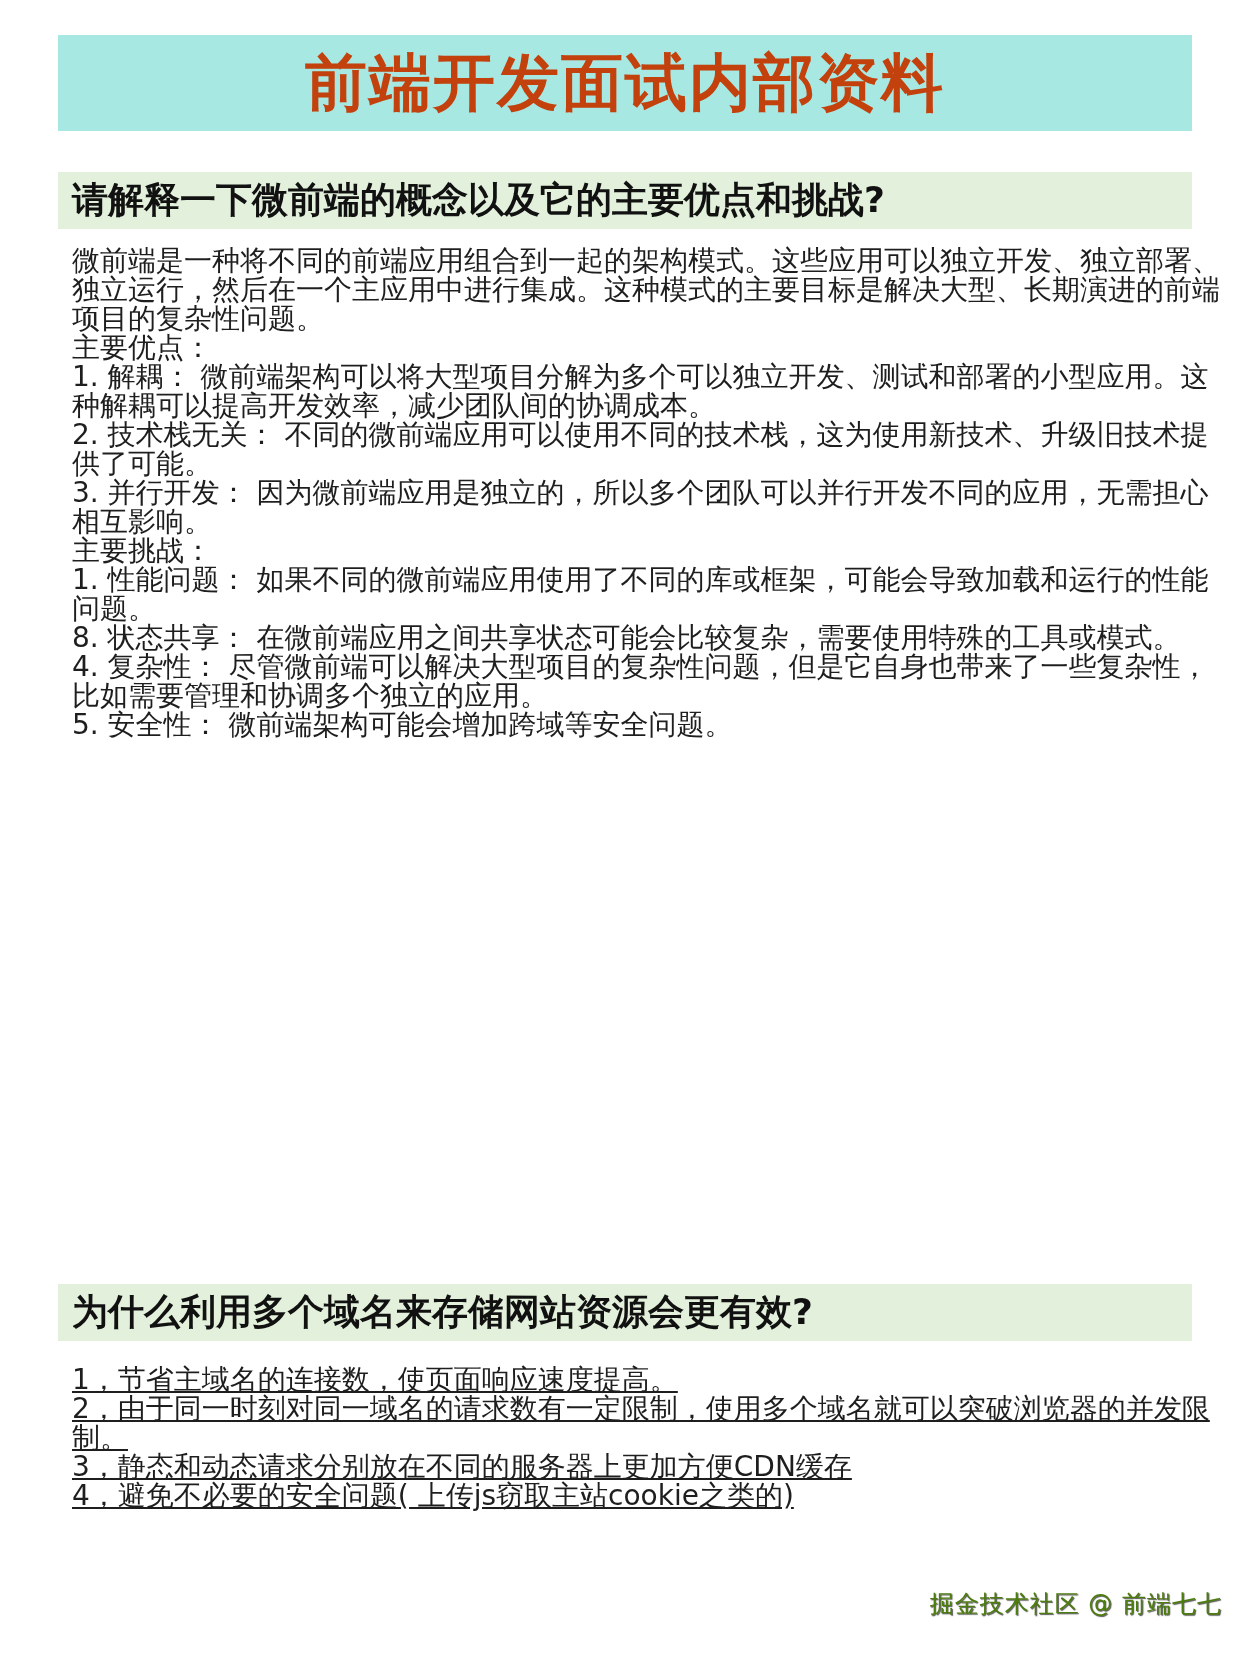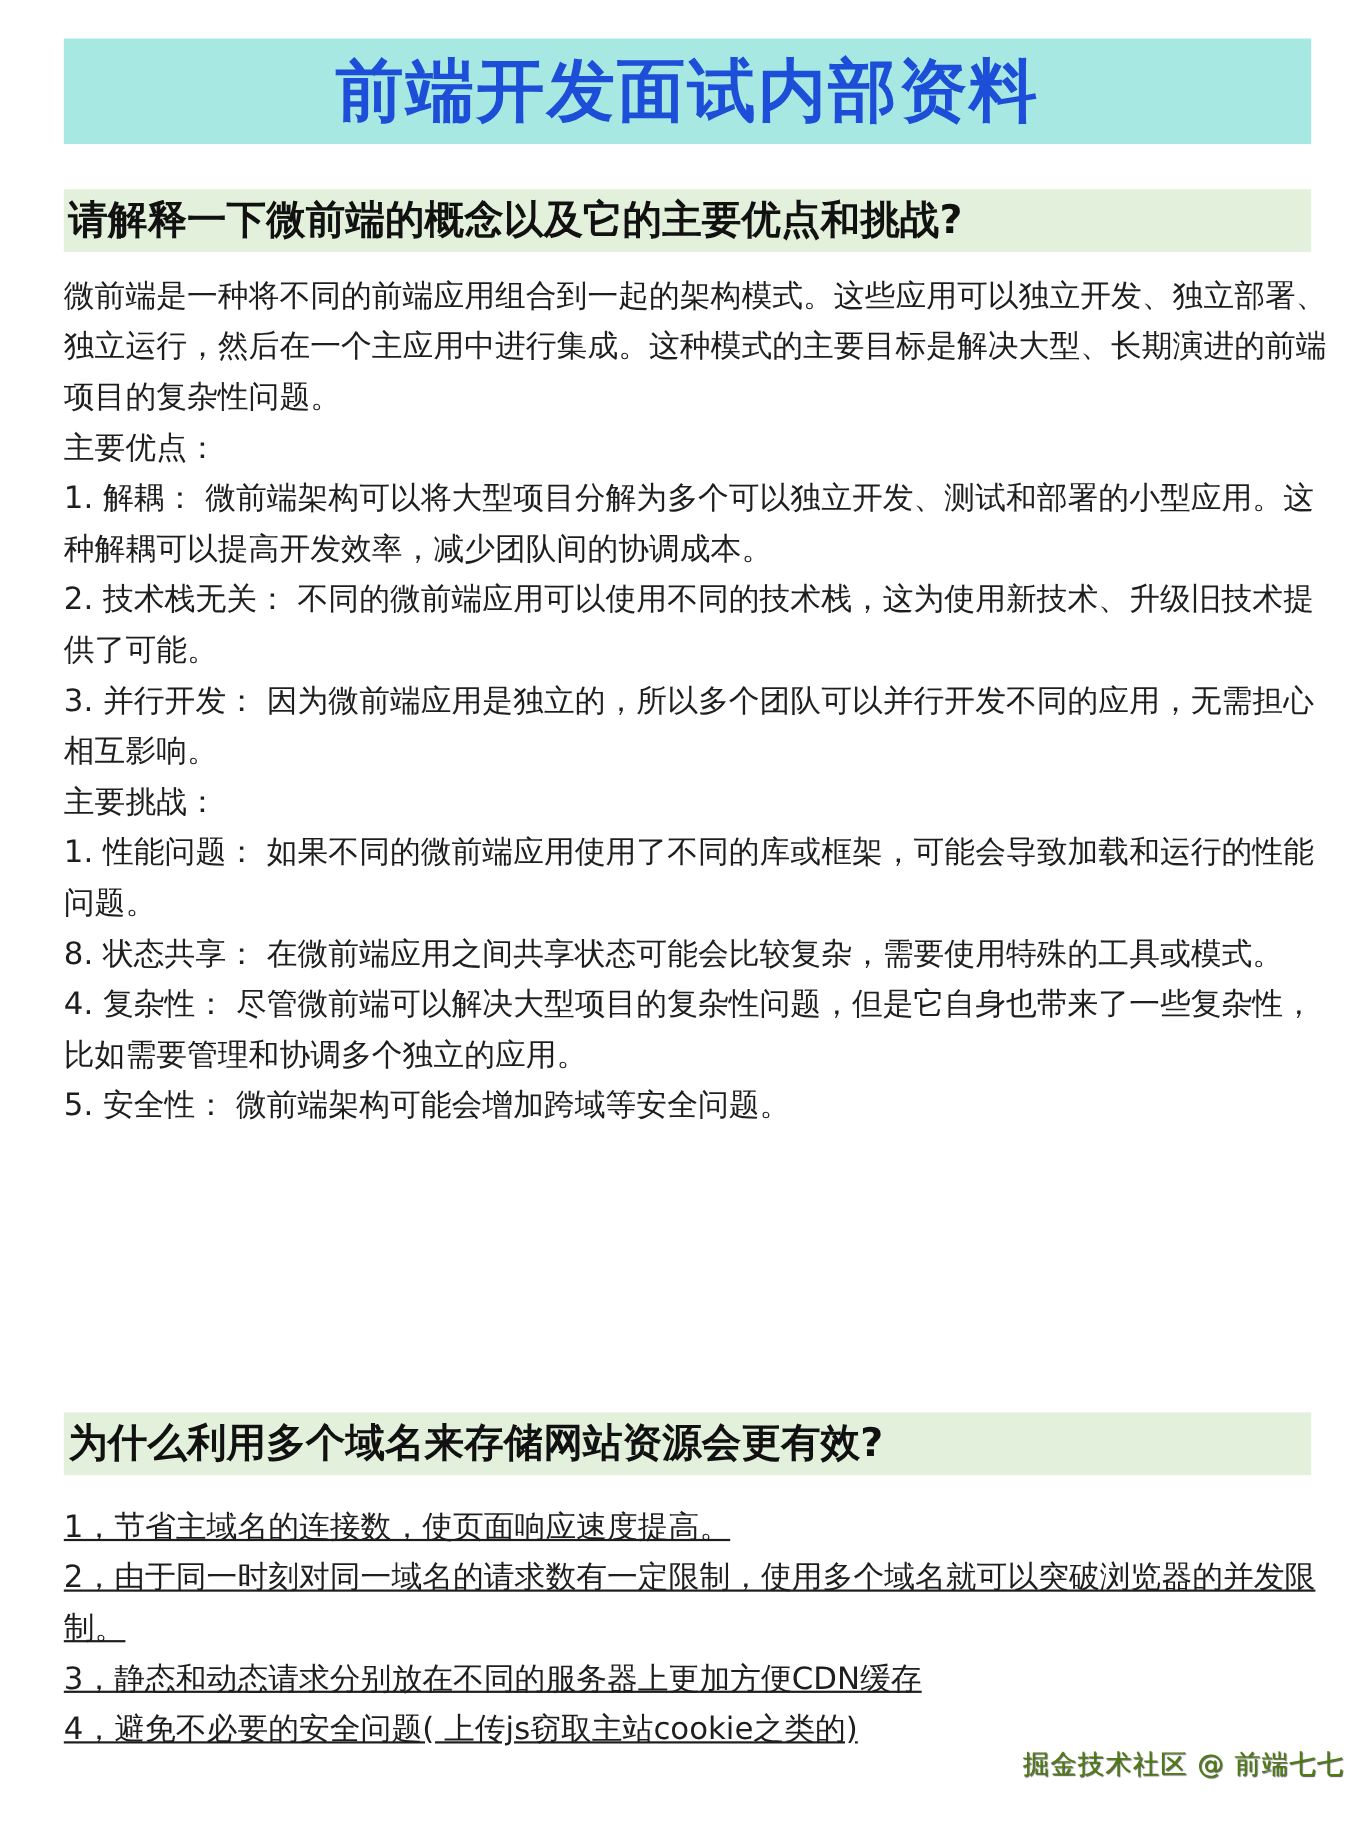--- a/index.html
+++ b/index.html
@@ -1,24 +1,24 @@
 <!DOCTYPE html>
 <html><head>
 <meta charset="utf-8">
 <style>
   html, body { margin: 0; padding: 0; background: #ffffff; }
   body { width: 1242px; height: 1656px; position: relative; overflow: hidden;
          font-family: "DejaVu Sans", "Liberation Sans", sans-serif; color: #1a1a1a; }
   .banner { position: absolute; left: 58px; top: 35px; width: 1134px; height: 96px;
             background: #a8e8e2; display: flex; align-items: center; justify-content: center; }
-  .banner h1 { margin: 0; font-size: 62px; font-weight: bold; color: #1d4ed8; letter-spacing: 2px; }
+  .banner h1 { margin: 0; font-size: 62px; font-weight: bold; color: #c2410c; letter-spacing: 2px; }
   .section-header { position: absolute; left: 58px; width: 1134px; height: 57px;
             background: #e3f1dc; display: flex; align-items: center; }
-  .section-header h2 { margin: 0; padding-left: 4px; font-size: 36px; font-weight: bold; color: #111; white-space: nowrap; }
-  .body { position: absolute; left: 58px; width: 1150px; font-size: 28px; line-height: 46px; color: #1e1e1e; }
+  .section-header h2 { margin: 0; padding-left: 14px; font-size: 36px; font-weight: bold; color: #111; white-space: nowrap; }
+  .body { position: absolute; left: 72px; width: 1150px; font-size: 28px; line-height: 29px; color: #1e1e1e; }
   .body p { margin: 0; }
   .watermark { position: absolute; right: 20px; top: 1588px; font-size: 24px; color: #4d7c0f;
                text-shadow: 1px 1px 1px #555; letter-spacing: 1px; }
 </style>
 </head>
 <body>
 
 <div class="banner">
   <h1>前端开发面试内部资料</h1>
 </div>

